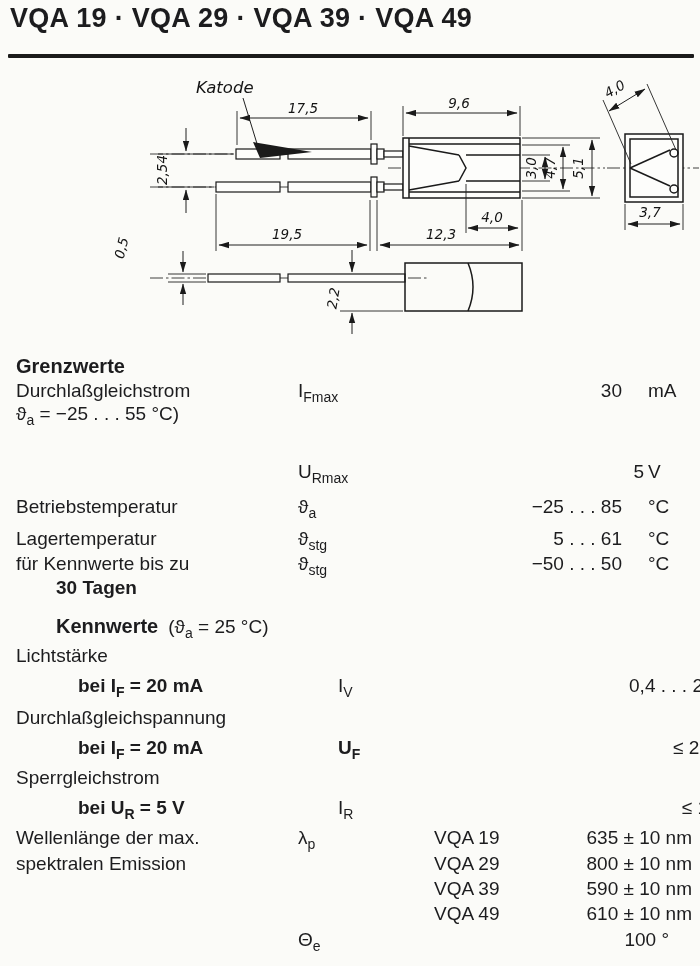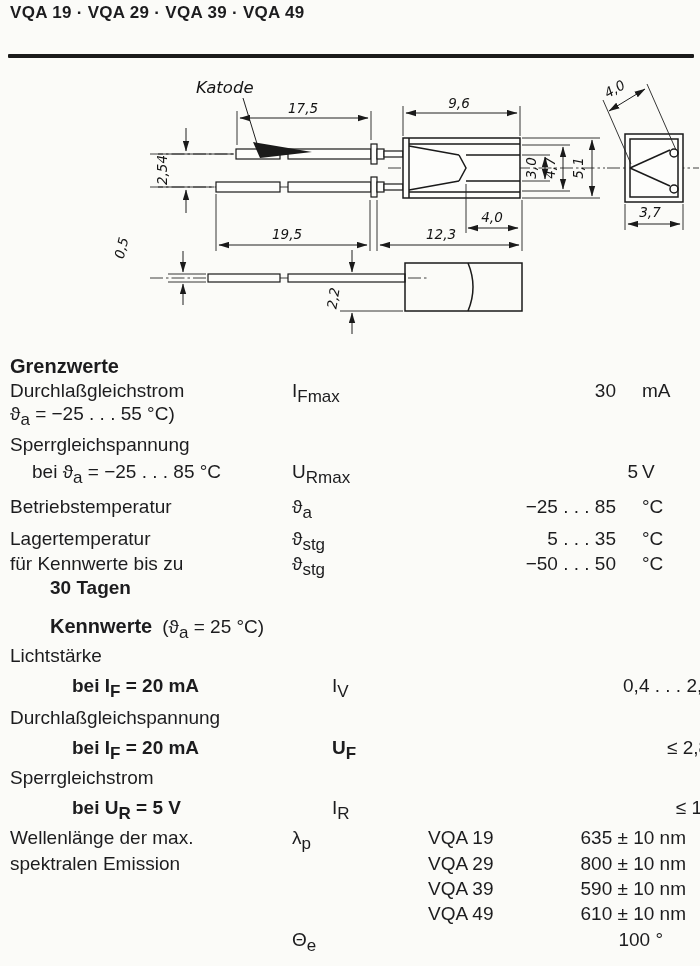--- a/index.html
+++ b/index.html
@@ -2,47 +2,47 @@
 <html><head>
 <meta charset="utf-8">
 <style>
   html,body{margin:0;padding:0;}
   body{
     width:700px;height:966px;position:relative;overflow:hidden;
     background:#fbfbf8;color:#1c1c1e;
     font-family:"Liberation Sans","DejaVu Sans",sans-serif;
   }
   .title{
-    position:absolute;left:10px;top:3px;font-size:17px;font-weight:700;
+    position:absolute;left:10px;top:3px;font-size:27px;font-weight:700;
     letter-spacing:.3px;white-space:nowrap;
   }
   .rule{
     position:absolute;left:8px;top:54px;width:686px;height:4px;
     background:#1b1b1b;border-radius:1px;
   }
   
   svg.draw{position:absolute;left:0;top:60px;}
   .ol{stroke:#1a1a1a;stroke-width:1.5;fill:none;stroke-linejoin:miter}
   .lead{stroke:#1a1a1a;stroke-width:1.2;fill:#fdfdfb}
   .cl{stroke:#2b2b2b;stroke-width:.9;stroke-dasharray:13 3 2.5 3;fill:none}
   .dl{stroke:#202020;stroke-width:1;fill:none}
   .ext{stroke:#202020;stroke-width:.9;fill:none}
   .d2{marker-start:url(#ar);marker-end:url(#ar)}
   .d1{marker-end:url(#ar)}
   .blk{fill:#1a1a1a;stroke:none}
   text.dim{font:italic 13.5px "DejaVu Sans",sans-serif;fill:#141414}
   text.kat{font:italic 16.5px "DejaVu Sans",sans-serif;fill:#141414}
   
-  .specs{position:absolute;left:10px;top:352px;width:684px;height:610px;font-size:19px;}
+  .specs{position:absolute;left:16px;top:352px;width:684px;height:610px;font-size:19px;}
   .line{position:absolute;left:0;width:684px;height:25px;white-space:nowrap;line-height:24px;}
   .hd{font-weight:700;font-size:20px;}
   .hrest{font-weight:400;font-size:19px;margin-left:10px;}
   .ind{padding-left:22px;}
   .b{font-weight:700;margin-left:40px;}
-  sub{font-size:17px;line-height:0;}
+  sub{font-size:14px;line-height:0;}
   .sym{position:absolute;left:282px;top:0;}
   .val{position:absolute;right:78px;top:0;text-align:center;}
   .v-mcd{position:absolute;right:2px;top:0;}
   .v-uf{position:absolute;right:29px;top:0;}
   .v-ir{position:absolute;right:4px;top:0;}
   .v-nm{position:absolute;right:8px;top:0;}
   .v-deg{position:absolute;right:31px;top:0;}
   .unit{position:absolute;left:632px;top:0;}
   .vname{position:absolute;left:418px;top:0;}
 </style>
@@ -213,42 +213,38 @@
     <span class="p">Durchlaßgleichstrom</span>
     <span class="sym"><span>I</span><sub>Fmax</sub></span>
     <span class="val">30</span>
     <span class="unit">mA</span>
   </div>
 
   <div class="line" style="top:50px">
     <span class="p"><span>ϑ</span><sub>a</sub><span> = −25 . . . 55 °C)</span></span>
   </div>
 
-  <div class="line" style="top:81px">
-    <span class="p">Sperrgleichspannung</span>
-  </div>
 
   <div class="line ind" style="top:108px">
-    <span class="p"><span>bei ϑ</span><sub>a</sub><span> = −25 . . . 85 °C</span></span>
     <span class="sym"><span>U</span><sub>Rmax</sub></span>
     <span class="val">5</span>
     <span class="unit">V</span>
   </div>
 
   <div class="line" style="top:143px">
     <span class="p">Betriebstemperatur</span>
     <span class="sym"><span>ϑ</span><sub>a</sub></span>
     <span class="val">−25 . . . 85</span>
     <span class="unit">°C</span>
   </div>
 
   <div class="line" style="top:175px">
     <span class="p">Lagertemperatur</span>
     <span class="sym"><span>ϑ</span><sub>stg</sub></span>
-    <span class="val">5 . . . 35</span>
+    <span class="val">5 . . . 61</span>
     <span class="unit">°C</span>
   </div>
 
   <div class="line" style="top:200px">
     <span class="p">für Kennwerte bis zu</span>
     <span class="sym"><span>ϑ</span><sub>stg</sub></span>
     <span class="val">−50 . . . 50</span>
     <span class="unit">°C</span>
   </div>
 

